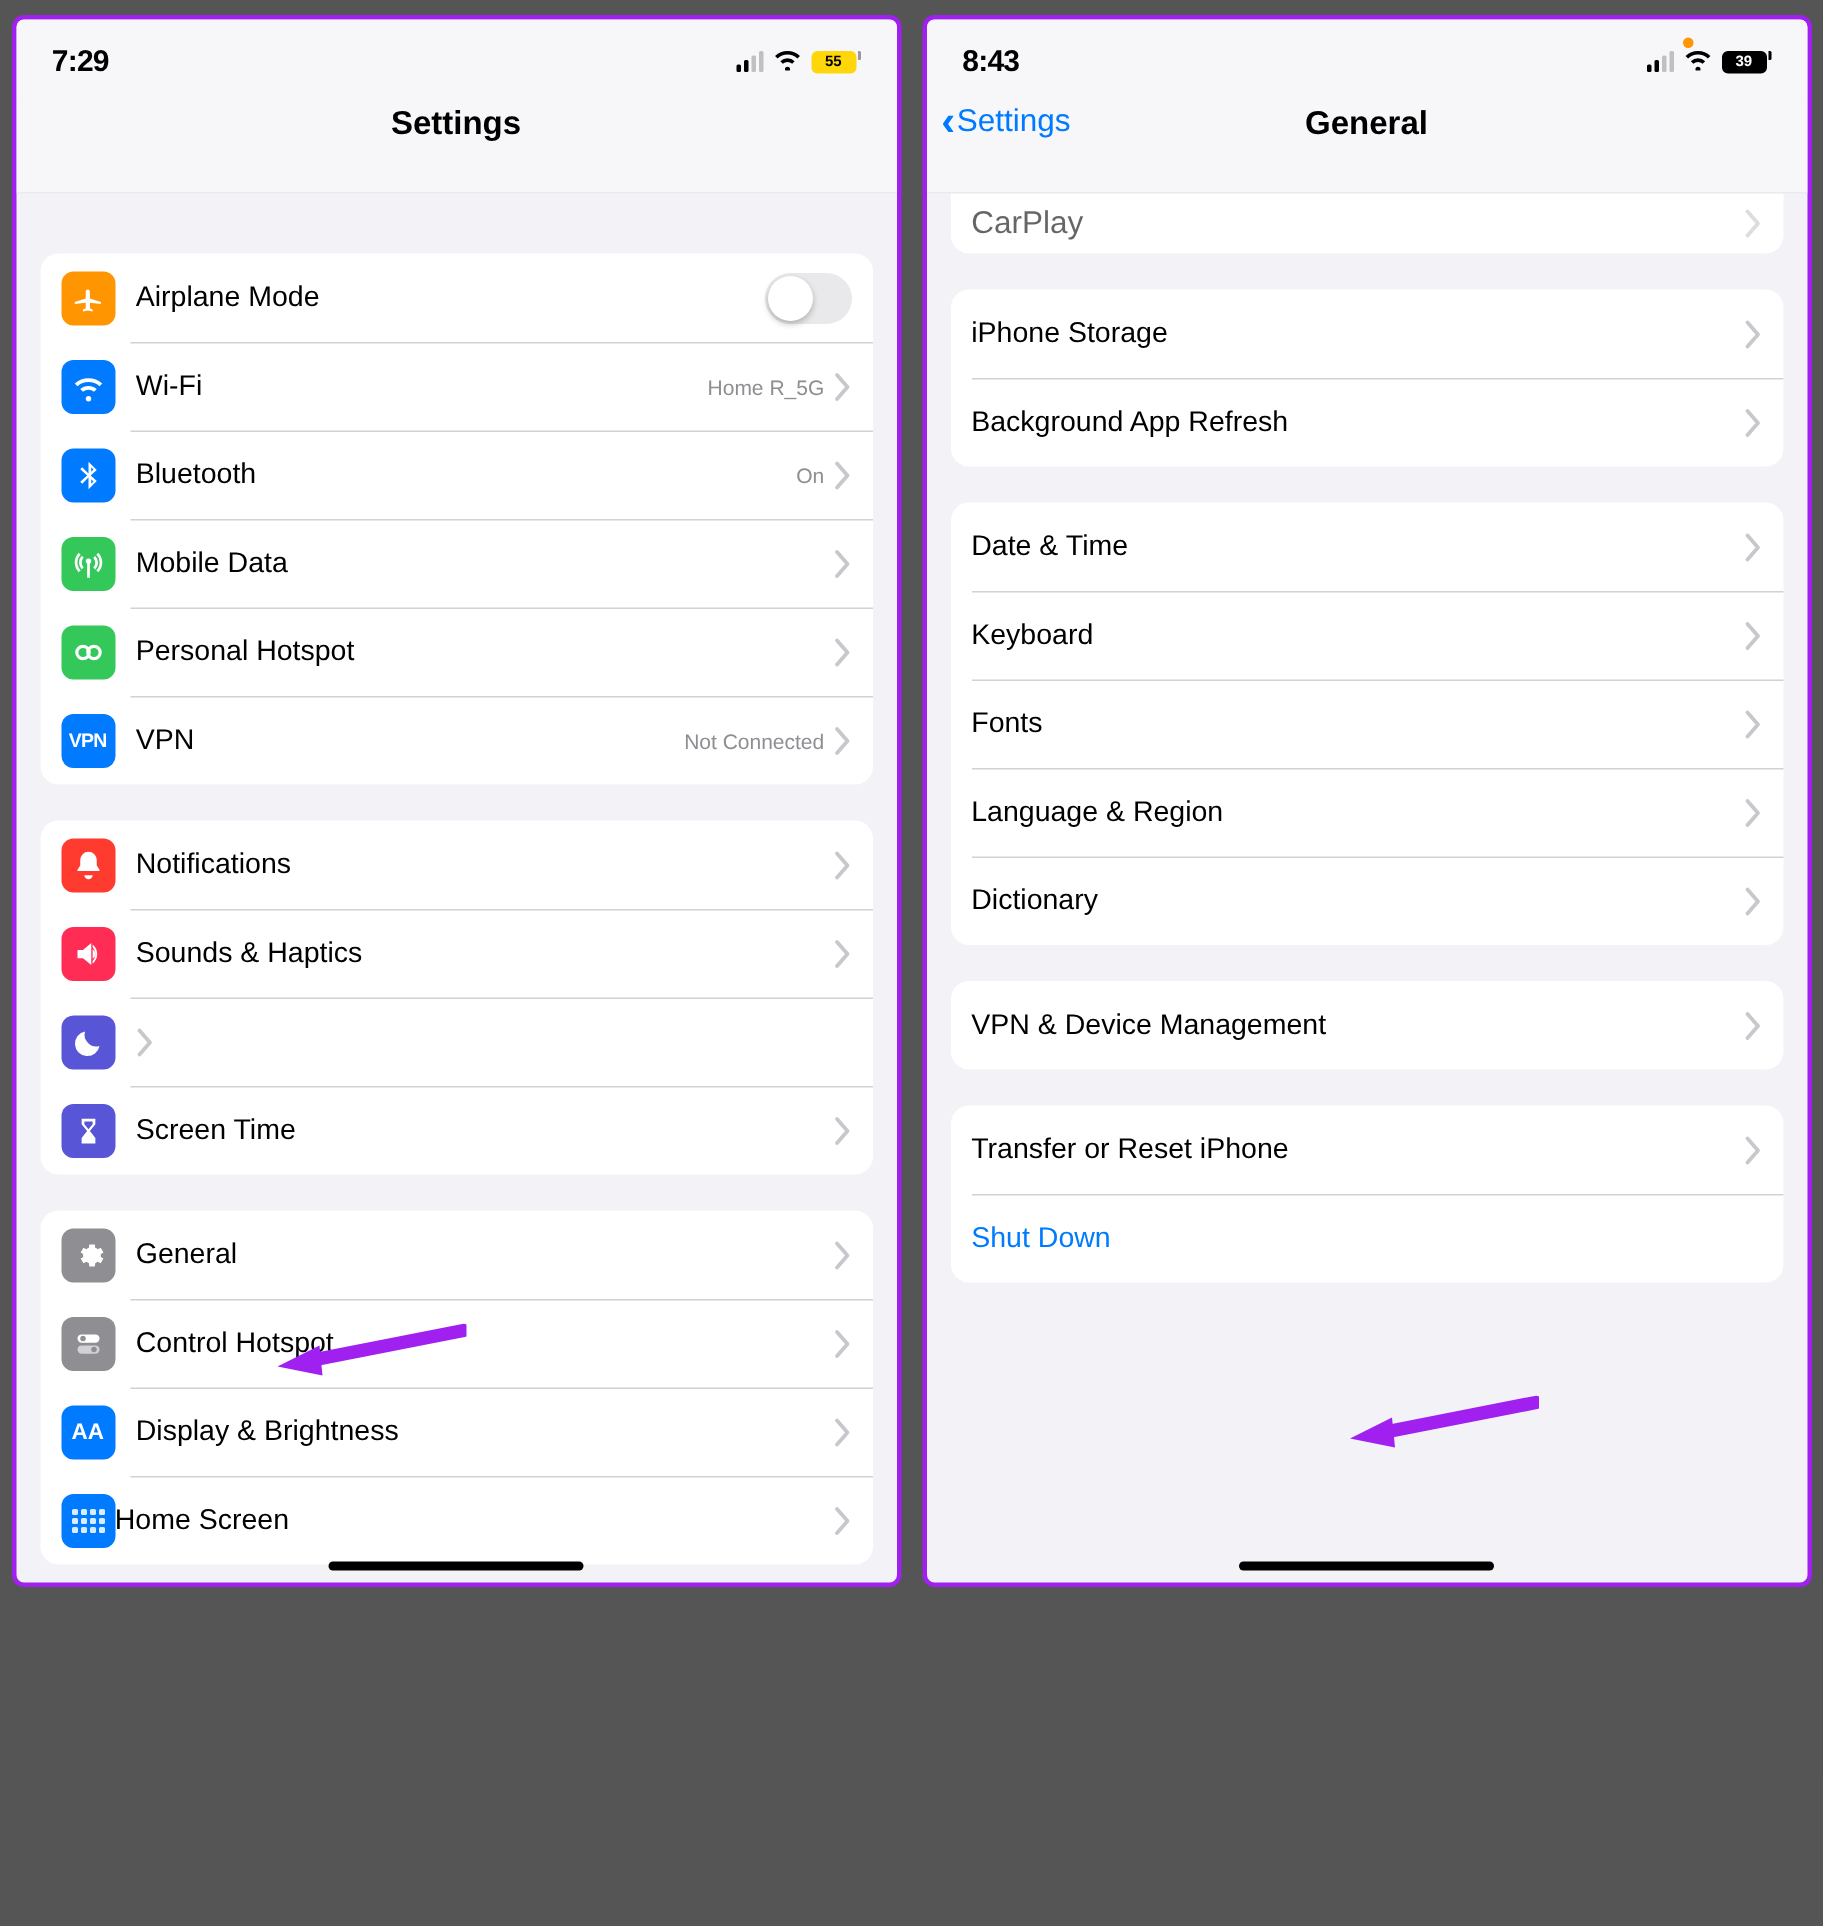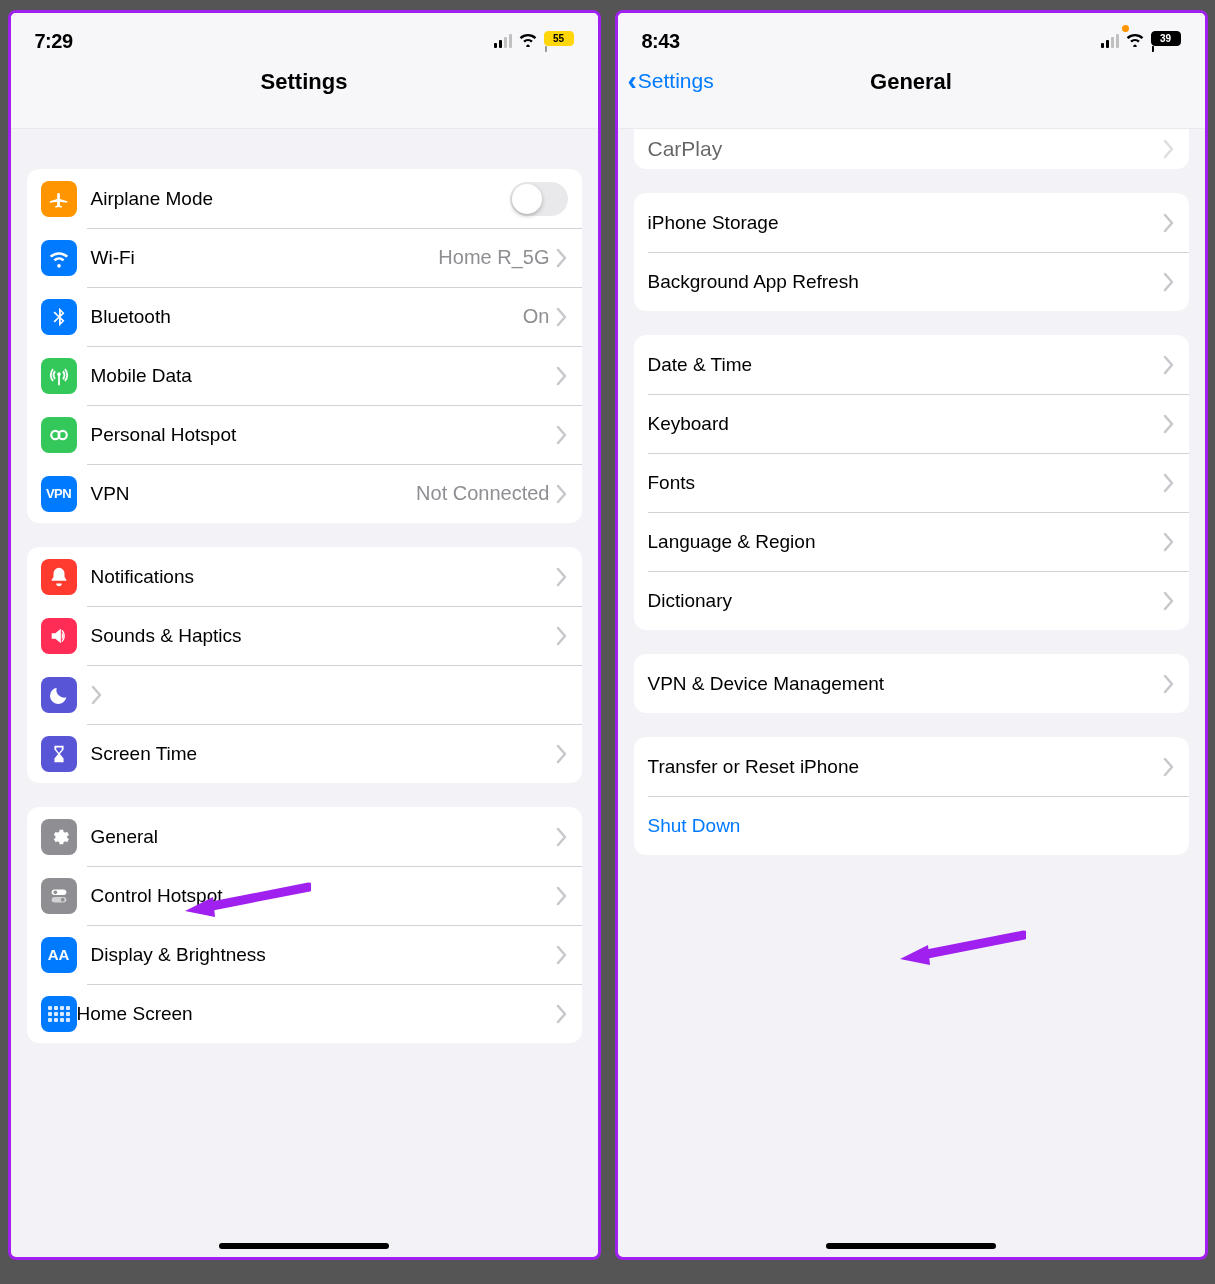--- a/index.html
+++ b/index.html
@@ -1,18 +1,18 @@
 <!DOCTYPE html>
 <html><head>
 <meta charset="utf-8">
 <style>
 * { box-sizing: border-box; margin: 0; padding: 0; }
 body { background: #555; font-family: -apple-system, "SF Pro Text", "Helvetica Neue", Arial, sans-serif; display:flex; justify-content:center; align-items:flex-start; padding:10px; }
 .wrap { display:flex; gap:14px; }
-.phone { width: 593px; height: 1250px; background: #f2f2f7; border:3px solid #a020f0; border-radius: 8px; position:relative; overflow:hidden; }
+.phone { width: 593px; height: 1048px; background: #f2f2f7; border:3px solid #a020f0; border-radius: 8px; position:relative; overflow:hidden; }
 
 .statusbar { height: 56px; display:flex; align-items:center; justify-content:space-between; padding: 0 24px; background:#f7f6f9; }
 .sb-time { font-size: 20px; font-weight: 700; letter-spacing: -0.5px; }
 .sb-right { display:flex; align-items:center; gap:6px; position:relative; }
 .sb-dot { position:absolute; top:-6px; right:52px; width:7px; height:7px; border-radius:50%; background:#ff9500; }
 
 .navhdr { height: 60px; background:#f7f6f9; display:flex; align-items:flex-start; justify-content:center; position:relative; border-bottom:0.5px solid rgba(0,0,0,0.05); }
 .nav-title { font-size:22px; font-weight:700; }
 .nav-back { position:absolute; left:10px; display:flex; align-items:center; color:#007aff; font-size:21px; }
 .nav-back-chev { font-size:28px; font-weight:600; margin-right:1px; line-height:0; }
@@ -23,21 +23,21 @@
 .group-p { margin-top: 24px; }
 .row { display:flex; align-items:center; height:59px; padding: 0 14px; position:relative; }
 .row + .row::before { content:""; position:absolute; top:0; left:60px; right:0; height:0.5px; background:#d1d1d6; }
 .row.noicon + .row.noicon::before { left:14px; }
 .row.noicon:first-child::before { content:none; }
 
 .icn { width:36px; height:36px; border-radius:8px; display:flex; align-items:center; justify-content:center; margin-right:14px; flex-shrink:0; }
 .icn svg { width:22px; height:22px; }
 .lbl { font-size:19px; color:#000; flex:1; }
 .lbl.blue { color:#007aff; }
-.val { font-size:20px; color:#8e8e93; margin-right:6px; }
+.val { font-size:14px; color:#8e8e93; margin-right:6px; }
 .chev { width:12px; height:20px; color:#c7c7cc; }
 .chev svg { width:12px; height:20px; display:block; }
 
 .toggle { width:58px; height:34px; background:#e9e9eb; border-radius:17px; position:relative; }
 .toggle-knob { position:absolute; top:2px; left:2px; width:30px; height:30px; background:#fff; border-radius:50%; box-shadow:0 2px 4px rgba(0,0,0,0.25); }
 
 .arrow { position:absolute; transform-origin: left center; }
 .arrow-line { stroke:#a020f0; stroke-width:9; stroke-linecap:round; }
 .arrow-head { fill:#a020f0; }
 
@@ -48,21 +48,21 @@
 
 .partial-group-top { background:#fff; margin: 0 16px; border-radius: 0 0 12px 12px; }
 .partial-row { display:flex; align-items:center; height:40px; padding: 0 14px; opacity:0.6;justify-content:center; }
 .partial-row .lbl { font-size:21px; }
 
 
 .signal { display:flex; align-items:flex-end; gap:2px; height:14px; }
 .signal .bar { width:3px; background:#000; border-radius:1px; }
 .signal .b1{height:5px}.signal .b2{height:8px}.signal .b3{height:11px;background:#c0c0c0}.signal .b4{height:14px;background:#c0c0c0}
 .wifi-ico svg{width:20px;height:16px}
-.batt { display:flex; align-items:flex-start;flex-direction:column; }
+.batt { display:flex; align-items:flex-start; }
 .batt-body { width:30px; height:15px; border:1.5px solid #000; border-radius:4px; position:relative; display:flex; align-items:center; justify-content:center; }
 .batt-body.y { background:#ffd60a; border-color:#ffd60a;}
 .batt-body.w { background:#000; color:#fff;}
 .batt-txt { font-size:10px; font-weight:700; color:#000;}
 .batt-body.w .batt-txt{color:#fff;}
 .batt-cap { width:2px; height:6px; background:#000; border-radius:0 1px 1px 0; margin-left:1px;}
 .batt-body.y + .batt-cap{background:#999;}
 
 .grid-ico { display:grid; grid-template-columns:repeat(4,4px); grid-template-rows:repeat(3,4px); gap:2px; padding:4px; background:#007aff; border-radius:8px; width:36px; height:36px; align-content:center; justify-content:center;}
 .grid-ico span{background:rgba(255,255,255,0.85); border-radius:1px;}

